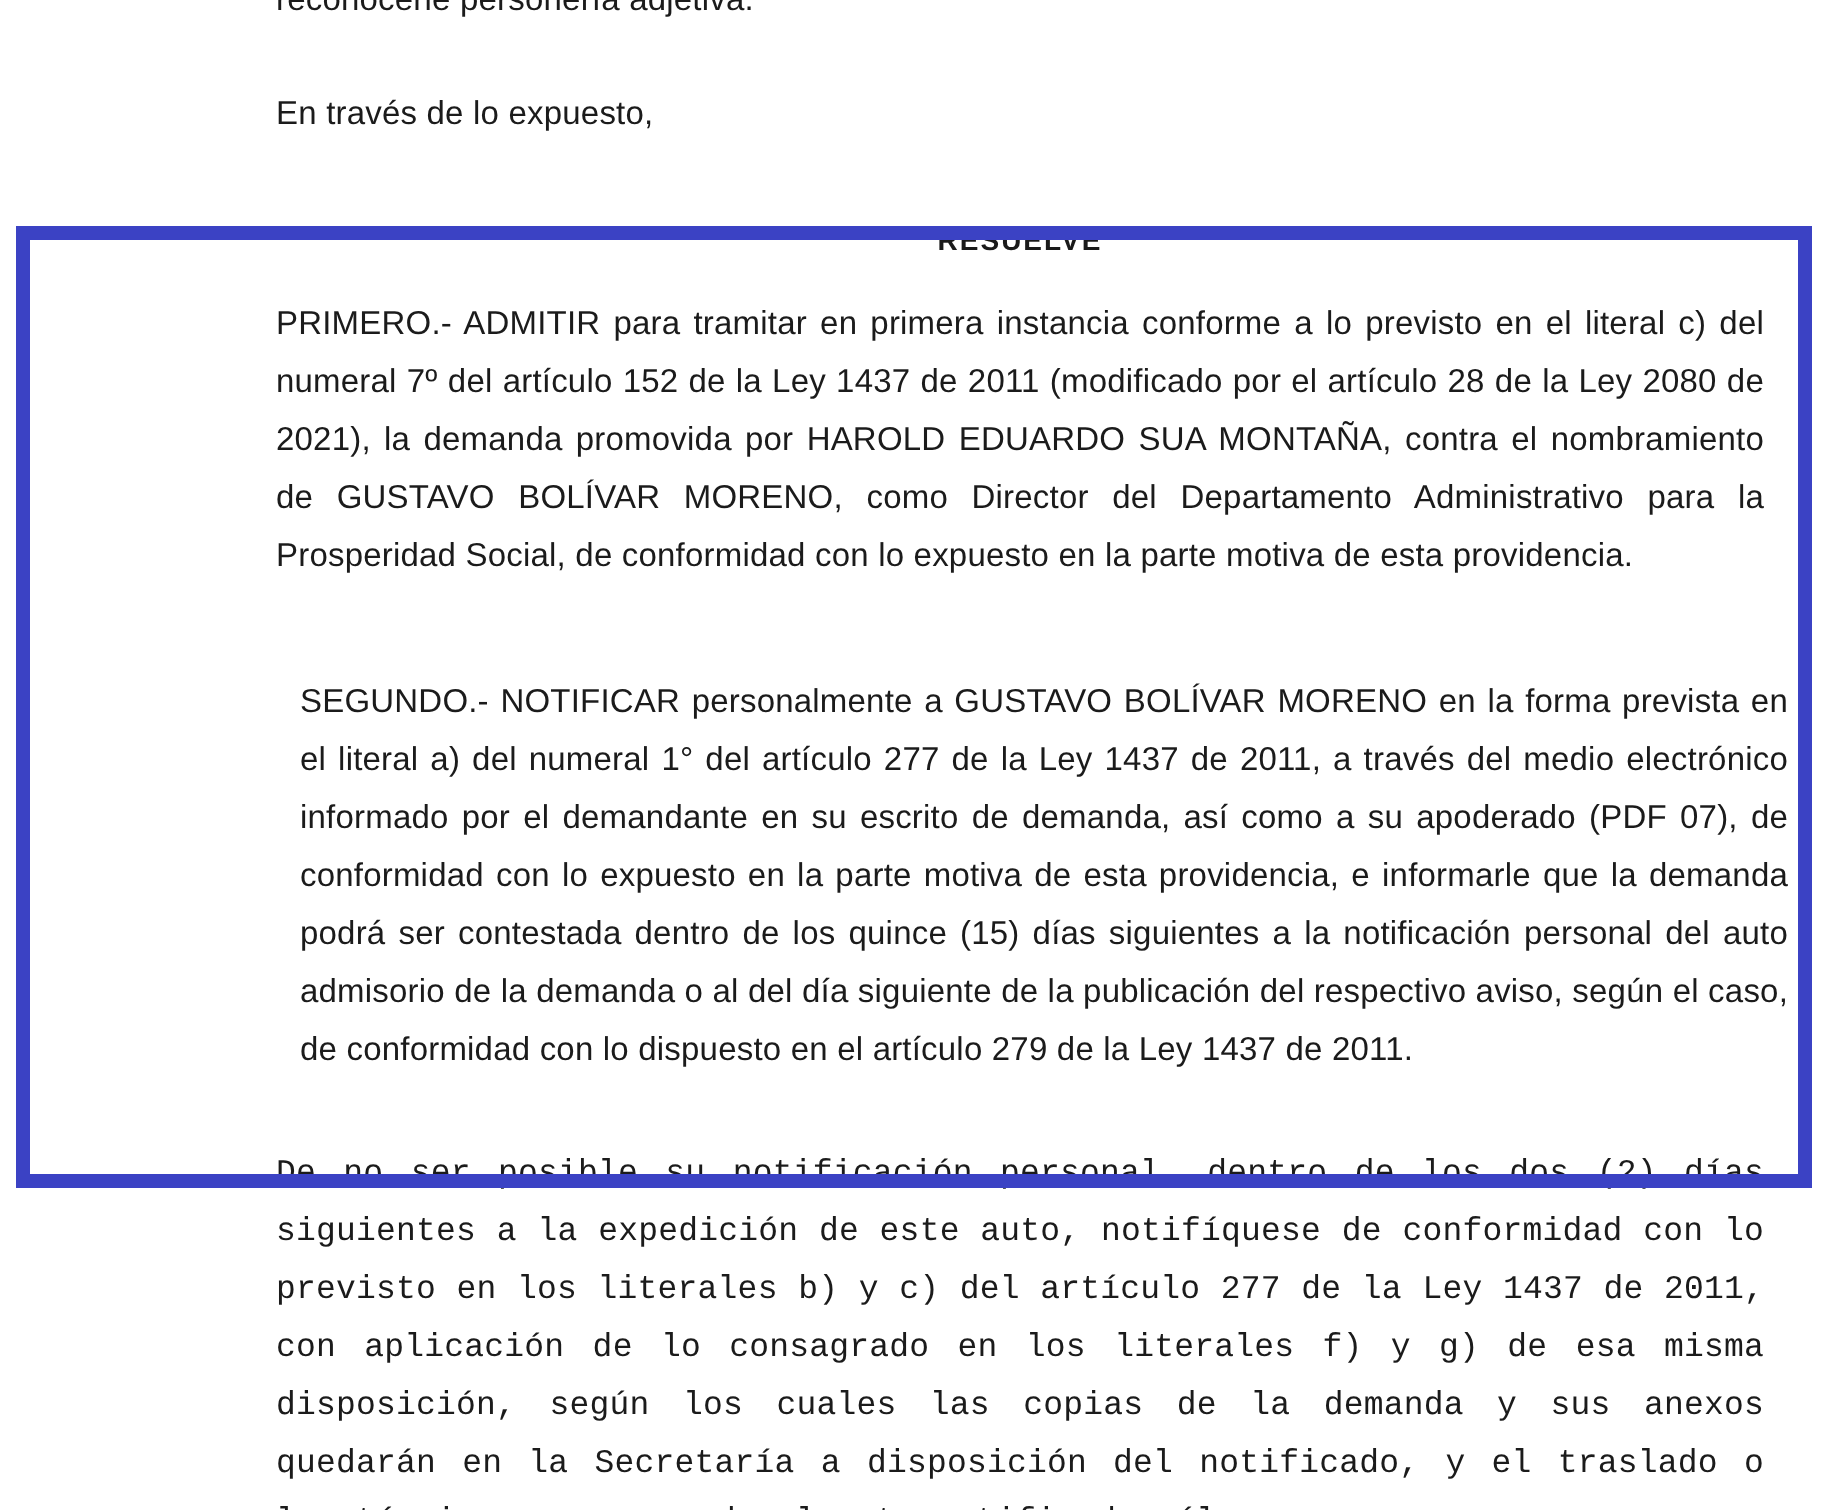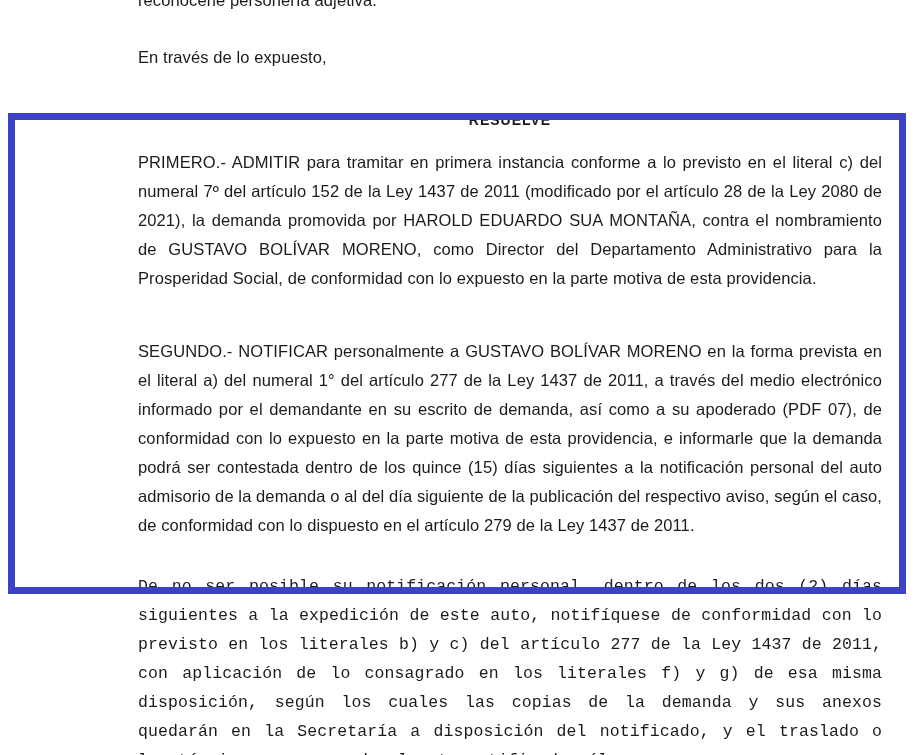--- a/index.html
+++ b/index.html
@@ -69,21 +69,21 @@
   }
   .p-primero {
     position: absolute;
     top: 148px;
     left: 0;
     width: 744px;
   }
   .p-segundo {
     position: absolute;
     top: 337px;
-    left: 0;
+    left: 12px;
     width: 744px;
   }
   .p-final {
     position: absolute;
     top: 572px;
     left: 0;
     width: 744px;
     font-family: Liberation Mono, monospace;
   }
 

